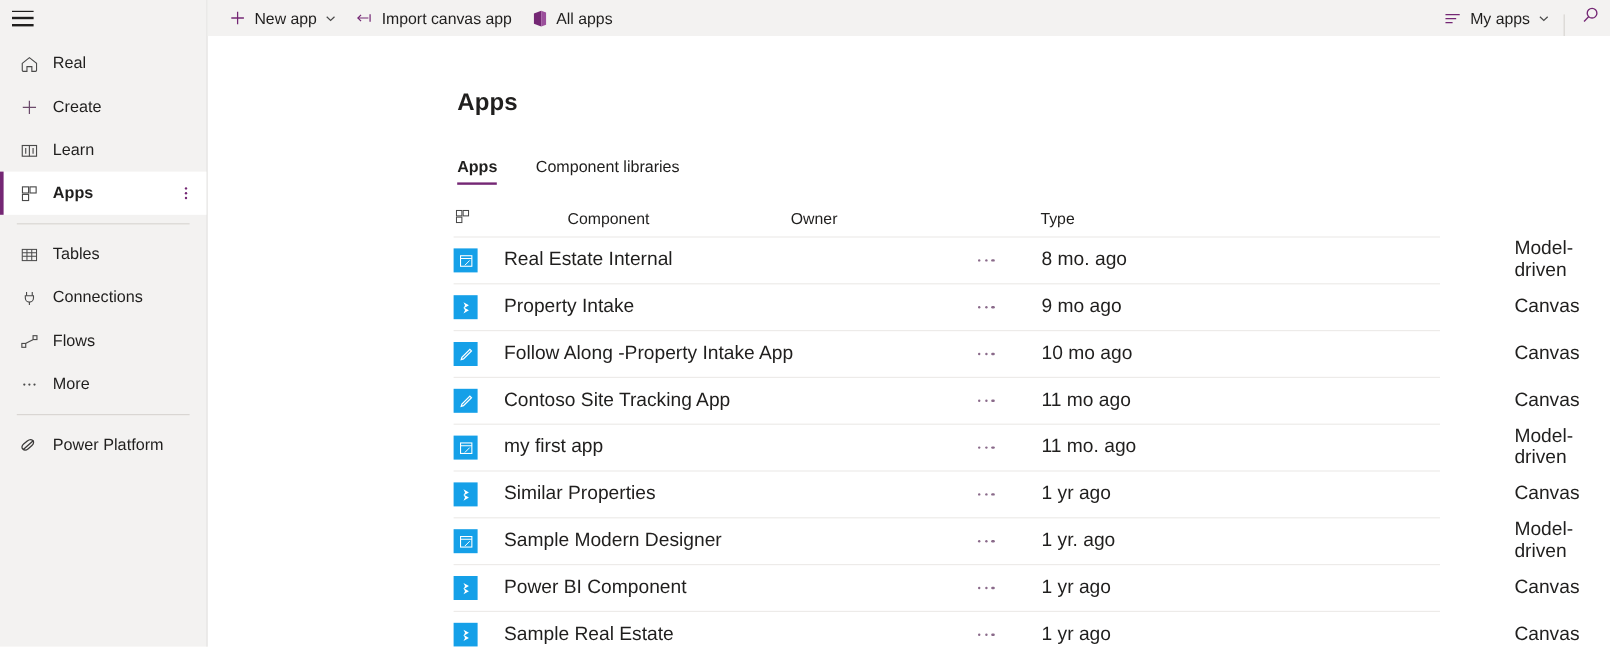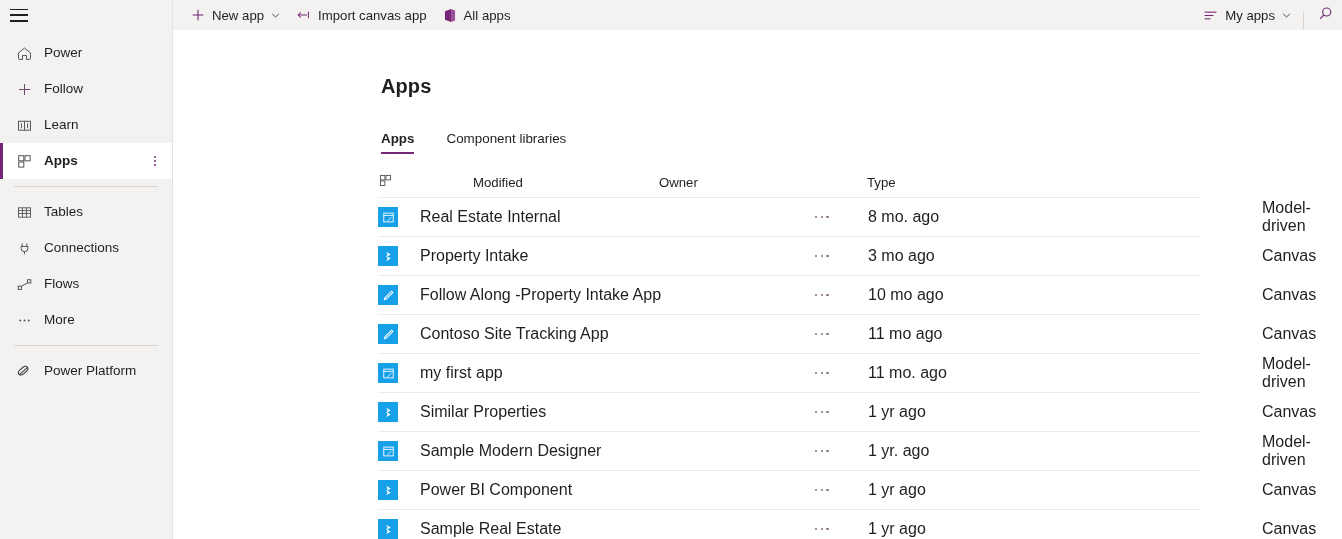--- a/index.html
+++ b/index.html
@@ -241,31 +241,31 @@
     </div>
 
     <div class="nav-list">
 
       <div class="nav-item">
         <span class="nav-ico">
           <svg width="17" height="17" viewBox="0 0 20 20" fill="none" stroke="#4a4a4a" stroke-width="1.1">
             <path d="M3 9.2 10 3.6l7 5.6V16a1 1 0 0 1-1 1h-3.6v-4.6H7.6V17H4a1 1 0 0 1-1-1V9.2z"></path>
           </svg>
         </span>
-        <span class="nav-label">Power</span>
+        <span class="nav-label">Real</span>
       </div>
 
       <div class="nav-item">
         <span class="nav-ico">
           <svg width="17" height="17" viewBox="0 0 20 20" stroke="#6b4a6b" stroke-width="1.2">
             <line x1="10" y1="3.5" x2="10" y2="16.5"></line>
               <line x1="3.5" y1="10" x2="16.5" y2="10"></line>
           </svg>
         </span>
-        <span class="nav-label">Follow</span>
+        <span class="nav-label">Create</span>
       </div>
 
       <div class="nav-item">
         <span class="nav-ico">
           <svg width="17" height="17" viewBox="0 0 20 20" fill="none" stroke="#4a4a4a" stroke-width="1.1">
             <rect x="3" y="5" width="14" height="10.5"></rect>
             <line x1="10" y1="5" x2="10" y2="15.5"></line>
             <line x1="6.4" y1="7.4" x2="6.4" y2="13.2"></line>
             <line x1="13.6" y1="7.4" x2="13.6" y2="13.2"></line>
           </svg>
@@ -439,21 +439,21 @@
           <div class="c-icon">
             <span>
               <svg width="15" height="15" viewBox="0 0 20 20" fill="none" stroke="#4a4a4a" stroke-width="1.15">
                 <rect x="3.2" y="3.2" width="6" height="6"></rect>
                 <rect x="10.6" y="3.2" width="6" height="6"></rect>
                 <rect x="3.2" y="10.6" width="6" height="6"></rect>
               </svg>
             </span>
           </div>
           <div class="c-dots"></div>
-          <div class="c-mod">Modified</div>
+          <div class="c-mod">Component</div>
           <div class="c-own">Owner</div>
           <div class="c-type">Type</div>
         </div>
 
         <div id="rows">
             <div class="grid-row">
               <div class="c-icon">
                 <span class="apptile">
                   <svg width="13" height="13" viewBox="0 0 16 16" fill="none" stroke="#ffffff" stroke-width="1.1">
                     <rect x="2.2" y="2.6" width="11.6" height="10.8"></rect>
@@ -488,21 +488,21 @@
               <div class="c-name">
                 <span>Property Intake</span>
               </div>
               <div class="c-dots">
                 <span class="dots">
                   <i></i>
                   <i></i>
                   <i></i>
                 </span>
               </div>
-              <div class="c-mod">3 mo ago</div>
+              <div class="c-mod">9 mo ago</div>
               <div class="c-own"></div>
               <div class="c-type">Canvas</div>
             </div>
             <div class="grid-row">
               <div class="c-icon">
                 <span class="apptile">
                   <svg width="13" height="13" viewBox="0 0 16 16" fill="none" stroke="#ffffff" stroke-width="1.25">
                     <path d="M11.8 2.6 13.4 4.2 5.2 12.4 2.9 13.1 3.6 10.8z"></path>
                   </svg>
                 </span>

